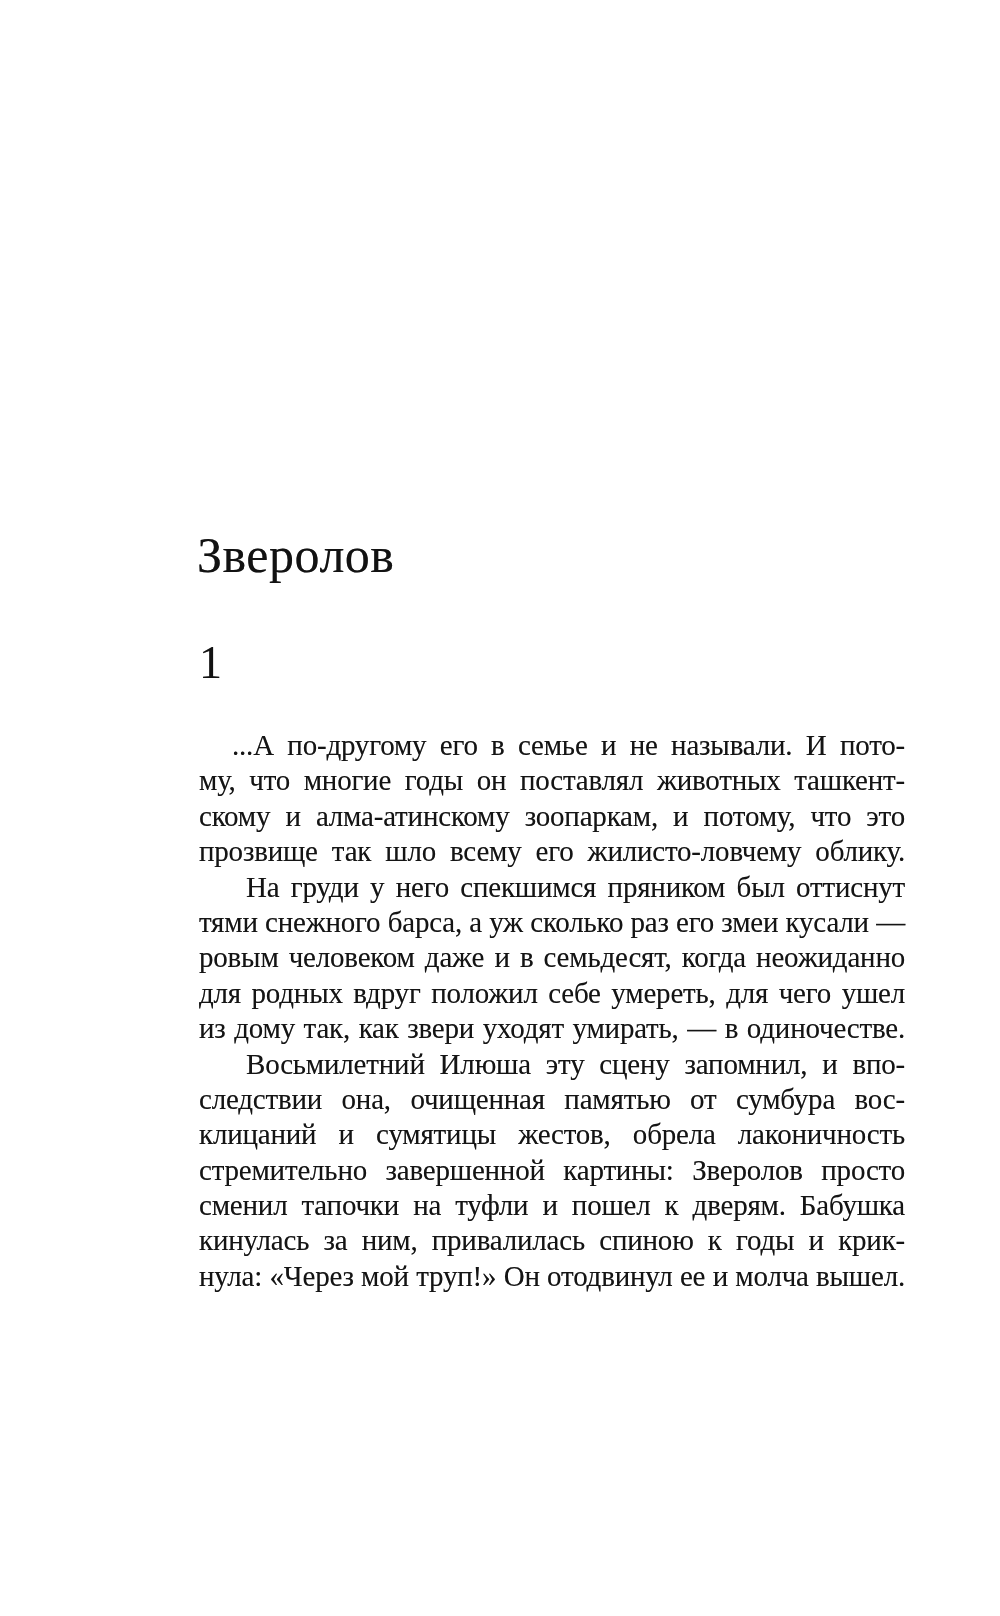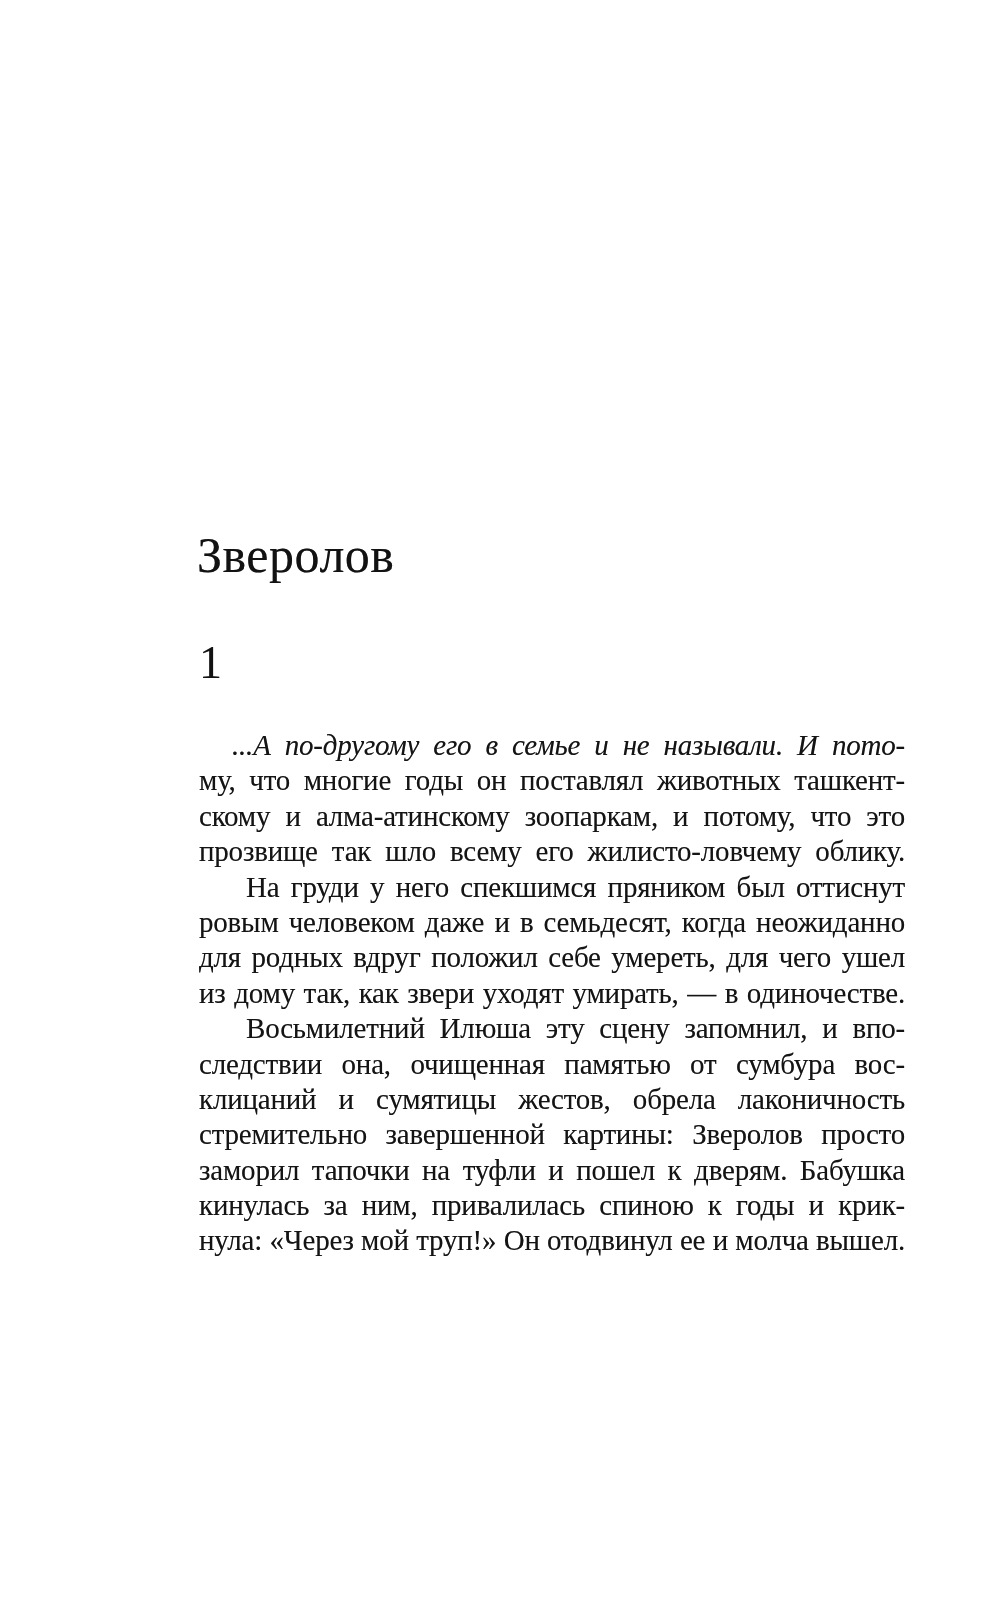--- a/index.html
+++ b/index.html
@@ -57,47 +57,47 @@
     text-align: justify;
     text-align-last: justify;
     white-space: nowrap;
     overflow: visible;
   }
   .line.first {
     text-indent: 47px;
   }
   .para.p0 .line.first {
     text-indent: 33px;
-    font-style: italic;
   }
 </style>
 </head>
 <body>
 
 <div class="page">
   <h1 class="title">Зверолов</h1>
   <div class="chapter-num">1</div>
   <div class="body-text" id="body-text">
       <div class="para p0">
         <div class="line first">...А по-другому его в семье и не называли. И пото-</div>
         <div class="line">му, что многие годы он поставлял животных ташкент-</div>
         <div class="line">скому и алма-атинскому зоопаркам, и потому, что это</div>
         <div class="line">прозвище так шло всему его жилисто-ловчему облику.</div>
       </div>
       <div class="para p1">
         <div class="line first">На груди у него спекшимся пряником был оттиснут</div>
+        <div class="line">тями снежного барса, а уж сколько раз его змеи кусали —</div>
         <div class="line">ровым человеком даже и в семьдесят, когда неожиданно</div>
         <div class="line">для родных вдруг положил себе умереть, для чего ушел</div>
         <div class="line">из дому так, как звери уходят умирать, — в одиночестве.</div>
       </div>
       <div class="para p2">
         <div class="line first">Восьмилетний Илюша эту сцену запомнил, и впо-</div>
         <div class="line">следствии она, очищенная памятью от сумбура вос-</div>
         <div class="line">клицаний и сумятицы жестов, обрела лаконичность</div>
         <div class="line">стремительно завершенной картины: Зверолов просто</div>
-        <div class="line">заморил тапочки на туфли и пошел к дверям. Бабушка</div>
+        <div class="line">сменил тапочки на туфли и пошел к дверям. Бабушка</div>
         <div class="line">кинулась за ним, привалилась спиною к годы и крик-</div>
         <div class="line">нула: «Через мой труп!» Он отодвинул ее и молча вышел.</div>
       </div>
       <div class="para p3">
       </div>
     </div>
 </div>
 
 </body></html>

